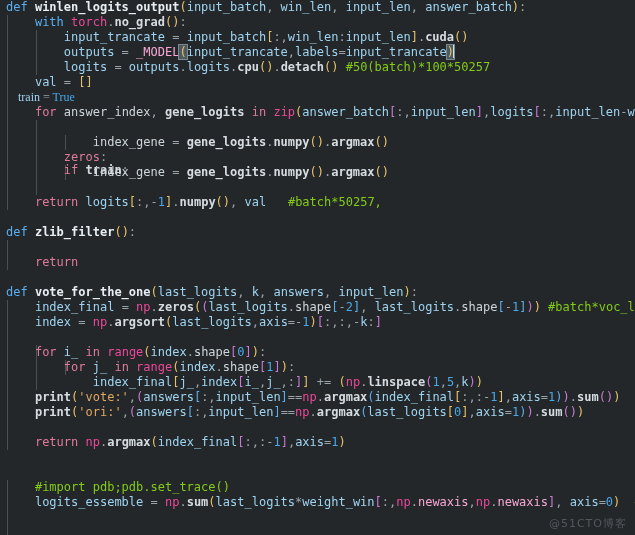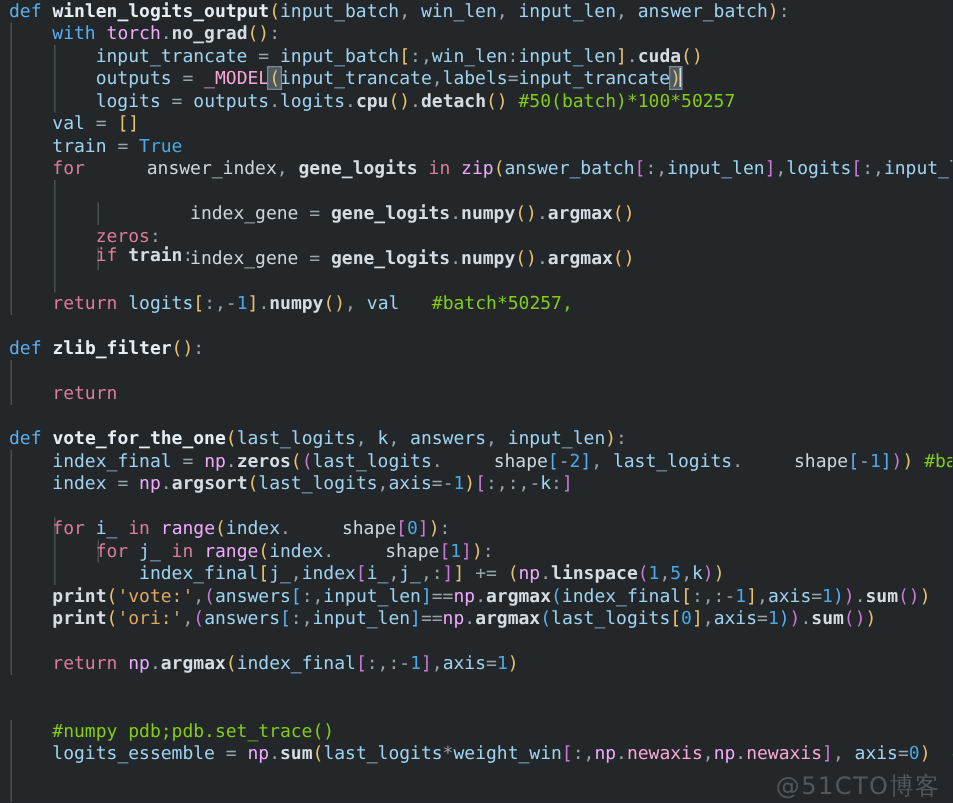--- a/index.html
+++ b/index.html
@@ -44,22 +44,22 @@
     height: 15px;
     white-space: pre;
     color: #b9c2c6;
   }
   
   .kw      { color: #5aaff0; }   
   .kw2     { color: #e07b9a; }
   .fname   { color: #e6edf3; font-weight: bold; }
   .var     { color: #9fd4f0; }
   .var2    { color: #f9a8d4; }
-  .ident   { color: #cdd6db; margin-left: 34px; }
-  .mod     { color: #f0abfc; margin-top: 13px; }   
+  .ident   { color: #cdd6db; }
+  .mod     { color: #ec4899; margin-top: 13px; }   
   .meth    { color: #d6dde2; font-weight: bold; }
   .num     { color: #4aa8e8; }
   .str     { color: #e0a860; }
   .cmt     { color: #84cc16; }
   .op      { color: #9aa3a8; }
   .p0      { color: #e8c26a; }   
   .p1      { color: #c97ad4; }   
   .p2      { color: #5aaff0; }
   .true    { color: #4aa8e8; }
   .cursor-hl {
@@ -72,21 +72,21 @@
     height: 13px;
     background: #d8dee9;
     vertical-align: -2px;
     margin-left: -1px;
   }
   .watermark {
     position: absolute;
     right: 8px;
     bottom: 4px;
     font-family: "DejaVu Sans", "Liberation Sans", sans-serif;
-    font-size: 16px;
+    font-size: 11px;
     color: rgba(190, 200, 205, 0.30);
     letter-spacing: 1px;
     pointer-events: none;
     user-select: none;
   }
 </style>
 </head>
 <body>
 
 <div id="editor">
@@ -113,21 +113,21 @@
     <div class="code-line" style="top:15px;">    <span class="kw">with</span> <span class="mod">torch</span><span class="op">.</span><span class="meth">no_grad</span><span class="p0">()</span><span class="op">:</span></div>
 
     <div class="code-line" style="top:30px;">        <span class="var">input_trancate</span> <span class="op">=</span> <span class="var">input_batch</span><span class="p0">[</span><span class="op">:,</span><span class="var">win_len</span><span class="op">:</span><span class="var">input_len</span><span class="p0">]</span><span class="op">.</span><span class="meth">cuda</span><span class="p0">()</span></div>
 
     <div class="code-line" style="top:45px;">        <span class="var">outputs</span> <span class="op">=</span> <span class="var2">_MODEL</span><span class="p0 cursor-hl">(</span><span class="var">input_trancate</span><span class="op">,</span><span class="var">labels</span><span class="op">=</span><span class="var">input_trancate</span><span class="p0 cursor-hl">)</span><span class="caret"></span></div>
 
     <div class="code-line" style="top:60px;">        <span class="var">logits</span> <span class="op">=</span> <span class="var">outputs</span><span class="op">.</span><span class="var">logits</span><span class="op">.</span><span class="meth">cpu</span><span class="p0">()</span><span class="op">.</span><span class="meth">detach</span><span class="p0">()</span> <span class="cmt">#50(batch)*100*50257</span></div>
 
     <div class="code-line" style="top:75px;">    <span class="var">val</span> <span class="op">=</span> <span class="p0">[]</span></div>
 
-    <div class="code-line" style="top:90px;">    <span class="var">train</span> <span class="op">=</span> <span class="true">True</span></div>
+    <div class="code-line" style="top:90px;font-family:Liberation Serif, serif;">    <span class="var">train</span> <span class="op">=</span> <span class="true">True</span></div>
 
     <div class="code-line" style="top:105px;">    <span class="kw2">for</span> <span class="ident">answer_index</span><span class="op">,</span> <span class="meth">gene_logits</span> <span class="kw2">in</span> <span class="mod">zip</span><span class="p0">(</span><span class="var">answer_batch</span><span class="p1">[</span><span class="op">:,</span><span class="var">input_len</span><span class="p1">]</span><span class="op">,</span><span class="var">logits</span><span class="p1">[</span><span class="op">:,</span><span class="var">input_len</span><span class="op">-</span><span class="var">win_len</span></div>
 
     <div class="code-line" style="top:120px;margin-top:43px;">        <span class="kw2">if</span> <span class="meth">train</span><span class="op">:</span></div>
 
     <div class="code-line" style="top:135px;">            <span class="ident">index_gene</span> <span class="op">=</span> <span class="meth">gene_logits</span><span class="op">.</span><span class="meth">numpy</span><span class="p0">()</span><span class="op">.</span><span class="meth">argmax</span><span class="p0">()</span></div>
 
     <div class="code-line" style="top:150px;">        <span class="kw2">zeros</span><span class="op">:</span></div>
 
     <div class="code-line" style="top:165px;">            <span class="ident">index_gene</span> <span class="op">=</span> <span class="meth">gene_logits</span><span class="op">.</span><span class="meth">numpy</span><span class="p0">()</span><span class="op">.</span><span class="meth">argmax</span><span class="p0">()</span></div>
@@ -150,21 +150,21 @@
 
     <div class="code-line" style="top:375px;">            <span class="var">index_final</span><span class="p0">[</span><span class="var">j_</span><span class="op">,</span><span class="var">index</span><span class="p1">[</span><span class="var">i_</span><span class="op">,</span><span class="var">j_</span><span class="op">,:</span><span class="p1">]</span><span class="p0">]</span> <span class="op">+=</span> <span class="p0">(</span><span class="mod">np</span><span class="op">.</span><span class="meth">linspace</span><span class="p1">(</span><span class="num">1</span><span class="op">,</span><span class="num">5</span><span class="op">,</span><span class="var">k</span><span class="p1">)</span><span class="p0">)</span></div>
 
     <div class="code-line" style="top:390px;">    <span class="meth">print</span><span class="p0">(</span><span class="str">'vote:'</span><span class="op">,</span><span class="p1">(</span><span class="var">answers</span><span class="p2">[</span><span class="op">:,</span><span class="var">input_len</span><span class="p2">]</span><span class="op">==</span><span class="mod">np</span><span class="op">.</span><span class="meth">argmax</span><span class="p2">(</span><span class="var">index_final</span><span class="p0">[</span><span class="op">:,:</span><span class="op">-</span><span class="num">1</span><span class="p0">]</span><span class="op">,</span><span class="var">axis</span><span class="op">=</span><span class="num">1</span><span class="p2">)</span><span class="p1">)</span><span class="op">.</span><span class="meth">sum</span><span class="p1">()</span><span class="p0">)</span></div>
 
     <div class="code-line" style="top:405px;">    <span class="meth">print</span><span class="p0">(</span><span class="str">'ori:'</span><span class="op">,</span><span class="p1">(</span><span class="var">answers</span><span class="p2">[</span><span class="op">:,</span><span class="var">input_len</span><span class="p2">]</span><span class="op">==</span><span class="mod">np</span><span class="op">.</span><span class="meth">argmax</span><span class="p2">(</span><span class="var">last_logits</span><span class="p0">[</span><span class="num">0</span><span class="p0">]</span><span class="op">,</span><span class="var">axis</span><span class="op">=</span><span class="num">1</span><span class="p2">)</span><span class="p1">)</span><span class="op">.</span><span class="meth">sum</span><span class="p1">()</span><span class="p0">)</span></div>
 
     <div class="code-line" style="top:435px;">    <span class="kw2">return</span> <span class="mod">np</span><span class="op">.</span><span class="meth">argmax</span><span class="p0">(</span><span class="var">index_final</span><span class="p1">[</span><span class="op">:,:</span><span class="op">-</span><span class="num">1</span><span class="p1">]</span><span class="op">,</span><span class="var">axis</span><span class="op">=</span><span class="num">1</span><span class="p0">)</span></div>
 
 
-    <div class="code-line" style="top:480px;">    <span class="cmt">#numpy pdb;pdb.set_trace()</span></div>
+    <div class="code-line" style="top:480px;">    <span class="cmt">#import pdb;pdb.set_trace()</span></div>
 
     <div class="code-line" style="top:495px;">    <span class="var">logits_essemble</span> <span class="op">=</span> <span class="mod">np</span><span class="op">.</span><span class="meth">sum</span><span class="p0">(</span><span class="var">last_logits</span><span class="op">*</span><span class="var">weight_win</span><span class="p1">[</span><span class="op">:,</span><span class="mod">np</span><span class="op">.</span><span class="var2">newaxis</span><span class="op">,</span><span class="mod">np</span><span class="op">.</span><span class="var2">newaxis</span><span class="p1">]</span><span class="op">,</span> <span class="var">axis</span><span class="op">=</span><span class="num">0</span><span class="p0">)</span>  <span class="cmt">#batch,50257</span></div>
 
 
   </div>
 
   <div class="watermark">@51CTO博客</div>
 </div>
 
 </body></html>

